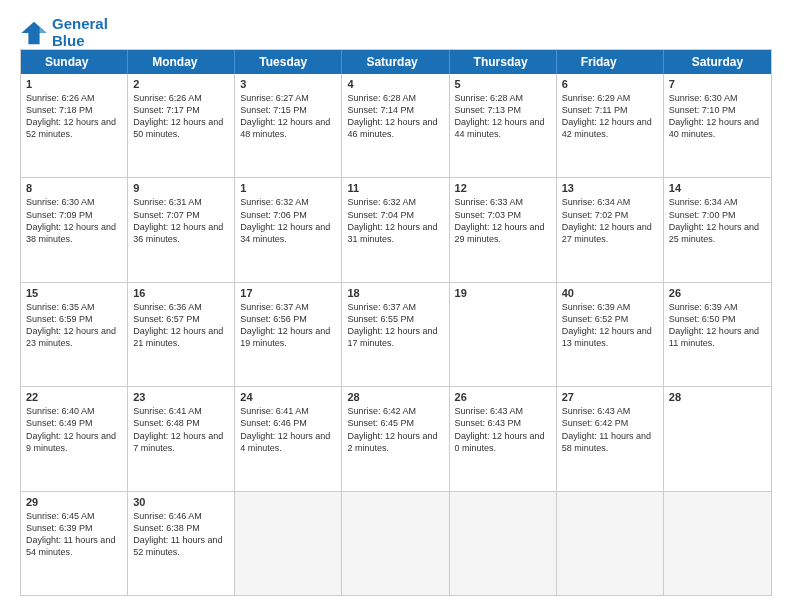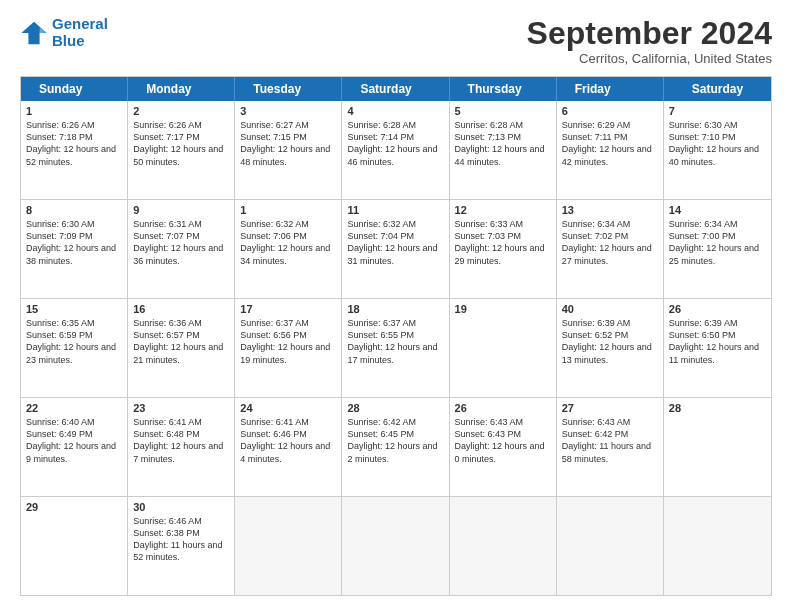--- a/index.html
+++ b/index.html
@@ -14,21 +14,20 @@
       width: 792px;
       height: 612px;
       padding: 16px 20px;
       display: flex;
       flex-direction: column;
     }
     .header {
       display: flex;
       justify-content: space-between;
       align-items: flex-start;
-      margin-bottom: 10px;
     }
     .logo {
       display: flex;
       align-items: center;
     }
     .logo-text {
       font-size: 15px;
       font-weight: bold;
       color: #333;
       line-height: 1.1;
@@ -62,21 +61,21 @@
     }
     .cal-header {
       display: grid;
       grid-template-columns: repeat(7, 1fr);
       background: #1a6fb5;
     }
     .cal-header-cell {
       color: #fff;
       font-size: 12px;
       font-weight: bold;
-      padding: 5px 18px;
+      padding: 5px 24px;
       text-align: left;
       border-right: 1px solid #4a90d9;
     }
     .cal-header-cell:last-child { border-right: none; text-align: center; }
     .cal-body {
       flex: 1;
       display: flex;
       flex-direction: column;
     }
     .cal-row {
@@ -116,24 +115,20 @@
     <div class="logo">
       <svg class="logo-icon" viewBox="0 0 40 40">
         <polygon points="20,4 38,20 28,20 28,36 12,36 12,20 2,20" fill="#1a6fb5"></polygon>
         <polygon points="28,12 38,20 28,20" fill="#5aaae0"></polygon>
       </svg>
       <div class="logo-text">
         <div><span>General</span></div>
         <div><span style="color:#1a6fb5;">Blue</span></div>
       </div>
     </div>
-    <div class="title-area">
-      <div class="month-title">September 2024</div>
-      <div class="location">Cerritos, California, United States</div>
-    </div>
   </div>
 
   <div class="calendar">
     <div class="cal-header">
     <div class="cal-header-cell">Sunday</div>
         <div class="cal-header-cell">Monday</div>
         <div class="cal-header-cell">Tuesday</div>
         <div class="cal-header-cell">Saturday</div>
         <div class="cal-header-cell">Thursday</div>
         <div class="cal-header-cell">Friday</div>
@@ -254,20 +249,21 @@
             <span class="day-num">27</span>
             <div class="cell-text">Sunrise: 6:43 AM<br>Sunset: 6:42 PM<br>Daylight: 11 hours and 58 minutes.</div>
           </div>
           <div class="cal-cell">
             <span class="day-num">28</span>
           </div>
         </div>
         <div class="cal-row">
           <div class="cal-cell">
             <span class="day-num">29</span>
+            <div class="cell-text">Sunrise: 6:45 AM<br>Sunset: 6:39 PM<br>Daylight: 11 hours and 54 minutes.</div>
           </div>
           <div class="cal-cell">
             <span class="day-num">30</span>
             <div class="cell-text">Sunrise: 6:46 AM<br>Sunset: 6:38 PM<br>Daylight: 11 hours and 52 minutes.</div>
           </div>
           <div class="cal-cell empty"></div>
           <div class="cal-cell empty"></div>
           <div class="cal-cell empty"></div>
           <div class="cal-cell empty"></div>
           <div class="cal-cell empty"></div>

